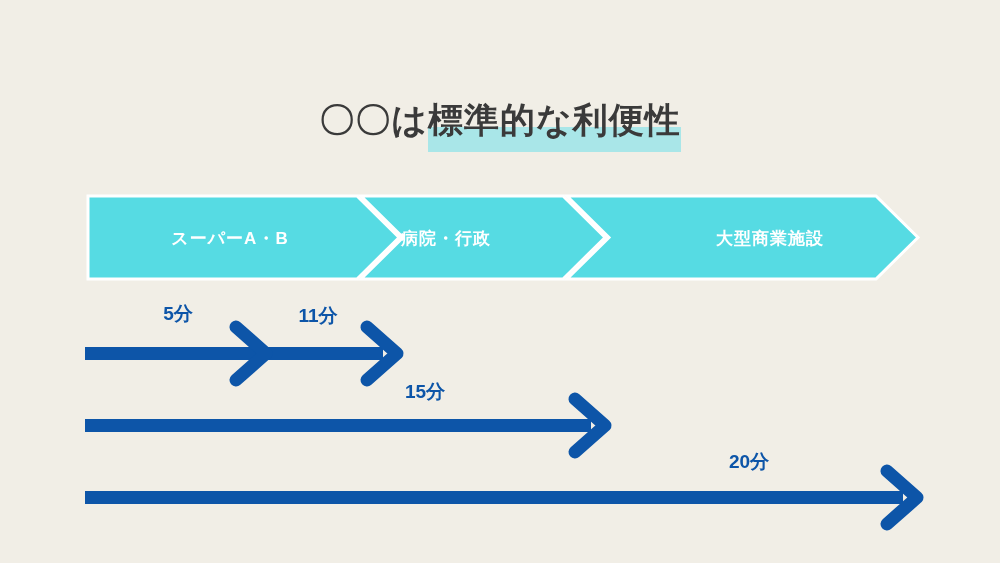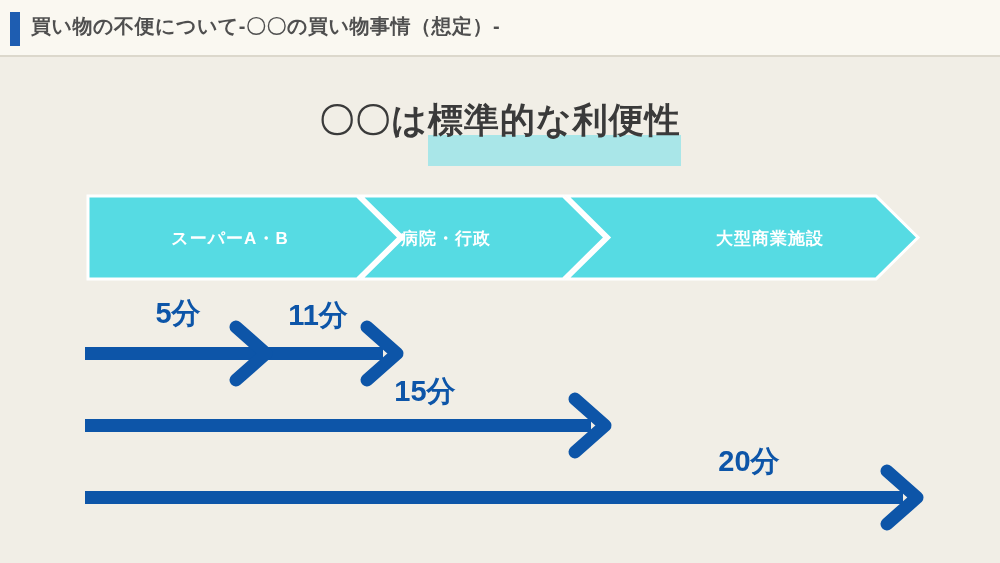--- a/index.html
+++ b/index.html
@@ -42,21 +42,21 @@
     top: 97px; left: 0;
     width: 100%;
     text-align: center;
     font-size: 35px;
     font-weight: bold;
     color: #3a3a3a;
     letter-spacing: 1px;
   }
   .main-title .hl {
     display: inline-block;
-    padding-bottom: 22px;
+    padding-bottom: 8px;
     background: linear-gradient(to bottom, transparent 55%, #a9e6e8 55%);
   }
   
   .diagram {
     position: absolute;
     inset: 0;
     width: 1000px;
     height: 563px;
   }
   
@@ -67,34 +67,30 @@
     font-size: 17px;
     font-weight: bold;
     letter-spacing: 1px;
     white-space: nowrap;
   }
   
   .time-label {
     position: absolute;
     transform: translate(-50%, -50%);
     color: #0d55a8;
-    font-size: 29px;
+    font-size: 19px;
     font-weight: bold;
     white-space: nowrap;
   }
 </style>
 </head>
 <body>
 
 <div class="slide">
 
-  <div class="header">
-    <div class="accent-bar"></div>
-    <h1 class="header-title">買い物の不便について-〇〇の買い物事情（想定）-</h1>
-  </div>
 
   <div class="main-title"><span>〇〇は</span><span class="hl">標準的な利便性</span></div>
 
   <svg class="diagram" viewBox="0 0 1000 563" xmlns="http://www.w3.org/2000/svg">
 
     <polygon points="88,196 357,196 399,237.5 357,279 88,279" stroke="#ffffff" stroke-width="3" fill="#56dbe3"></polygon>
     <polygon points="361,196 563,196 605,237.5 563,279 361,279 403,237.5" stroke="#ffffff" stroke-width="3" fill="#56dbe3"></polygon>
     <polygon points="567,196 876,196 918,237.5 876,279 567,279 609,237.5" stroke="#ffffff" stroke-width="3" fill="#56dbe3"></polygon>
 
     <line x1="85" y1="353.5" x2="383" y2="353.5" stroke-width="13" stroke="#0d55a8"></line>

